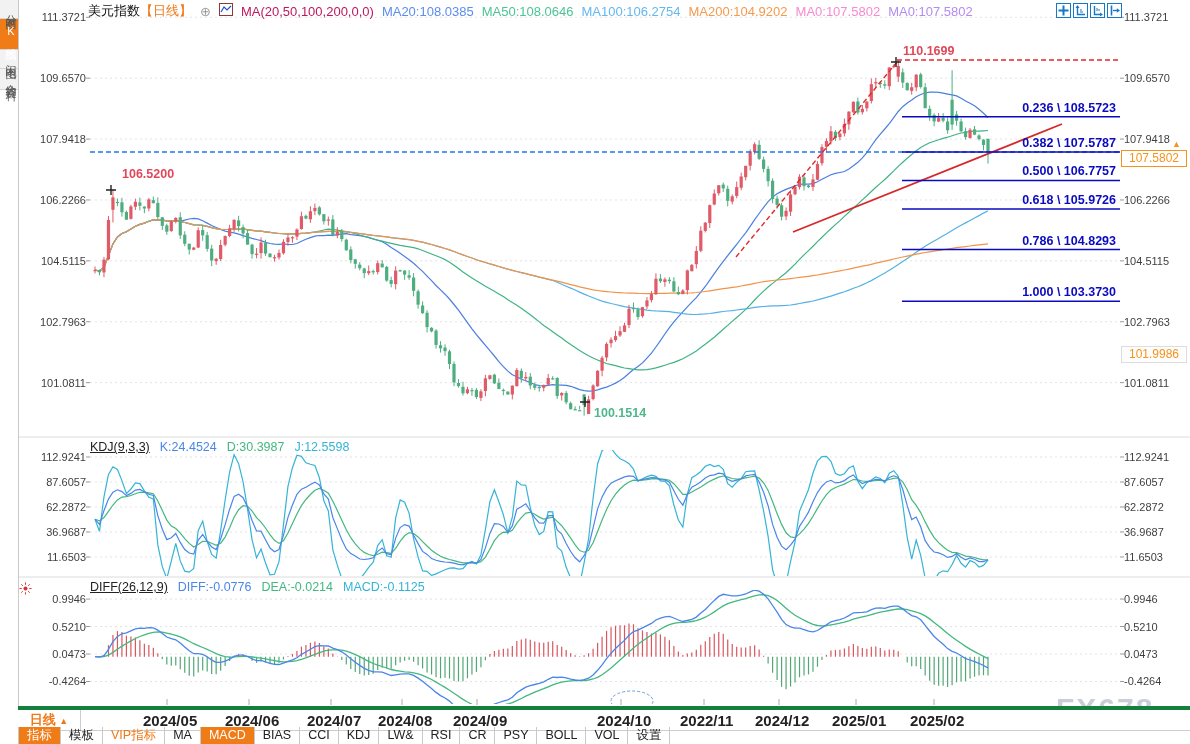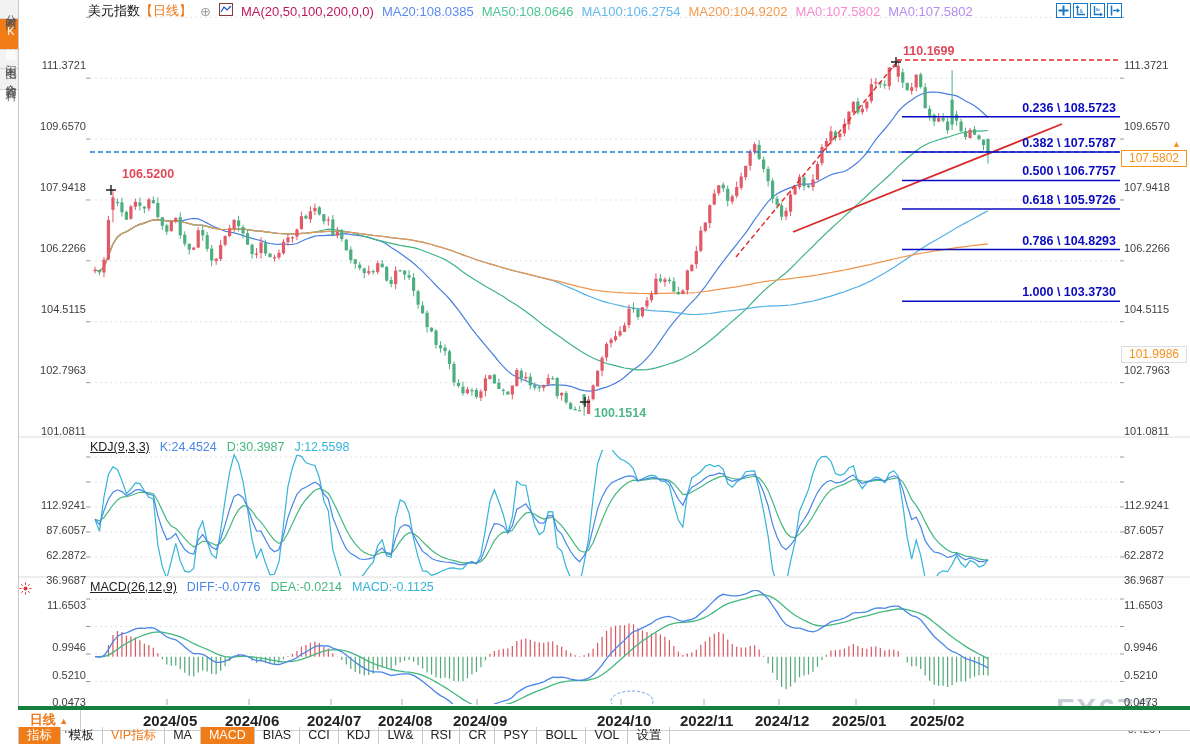--- a/index.html
+++ b/index.html
@@ -14,21 +14,21 @@
   
   .hdr{position:absolute;left:88px;top:0;height:22px;display:flex;align-items:center;gap:8px;
        font-size:13px;color:#222;z-index:5;white-space:nowrap;}
   .hdr .sym{color:#111;}
   .hdr .per{color:#f07818;}
   .hdr .exp{color:#9a9a9a;font-size:13px;cursor:pointer;}
   .hdr .mat{color:#be185d;}
   .win-icons{position:absolute;top:3px;left:1056px;display:flex;gap:2px;z-index:6;}
   .win-icons .wi{width:13px;height:13px;border:1px solid #1878c8;background:#fff;cursor:pointer;display:block;}
   
-  .ax{position:absolute;font-size:11px;color:#3e3e3e;white-space:nowrap;z-index:3;margin-top:48px;}
+  .ax{position:absolute;font-size:11px;color:#3e3e3e;white-space:nowrap;z-index:3;}
   .axl{left:28px;width:58px;text-align:right;}
   .axr{left:1124px;text-align:left;}
   .price-tag{position:absolute;left:1121px;width:64px;height:15px;border:1px solid #f7931a;background:#fff;
              color:#f7931a;font-size:12px;line-height:15px;text-align:center;z-index:4;}
   .price-tag2{position:absolute;left:1121px;width:64px;height:15px;border:1px solid #ddd;background:#fdfdfd;
              color:#f7931a;font-size:12px;line-height:15px;text-align:center;z-index:4;}
   .tag-arrow{position:absolute;left:1172px;top:139px;color:#f7931a;font-size:9px;z-index:5;}
   
   .ind-hdr{position:absolute;left:90px;display:flex;gap:10px;font-size:12.5px;z-index:4;white-space:nowrap;}
   .ind-hdr .t{color:#222;text-decoration:underline;}
@@ -824,21 +824,21 @@
     <span class="c-j">J:12.5598</span>
   </div>
 
   <span class="sun-icon"><svg width="13" height="13">
         <circle cx="6.5" cy="6.5" r="2" fill="#e03030"></circle>
         <g stroke="#e03030" stroke-width="1">
           <path d="M6.5 0.5v2.2M6.5 10.3v2.2M0.5 6.5h2.2M10.3 6.5h2.2M2.3 2.3l1.5 1.5M9.2 9.2l1.5 1.5M10.7 2.3L9.2 3.8M3.8 9.2l-1.5 1.5"></path>
         </g>
       </svg></span>
   <div class="ind-hdr" style="top:580px">
-    <span class="t">MACD(26,12,9)</span>
+    <span class="t">DIFF(26,12,9)</span>
     <span class="c-diff">DIFF:-0.0776</span>
     <span class="c-dea">DEA:-0.0214</span>
     <span class="c-macd">MACD:-0.1125</span>
   </div>
 
   <div class="price-tag" style="top:150px">107.5802</div>
   <span class="tag-arrow">▲</span>
   <div class="price-tag2" style="top:346px">101.9986</div>
 
   <div id="axis-layer">

